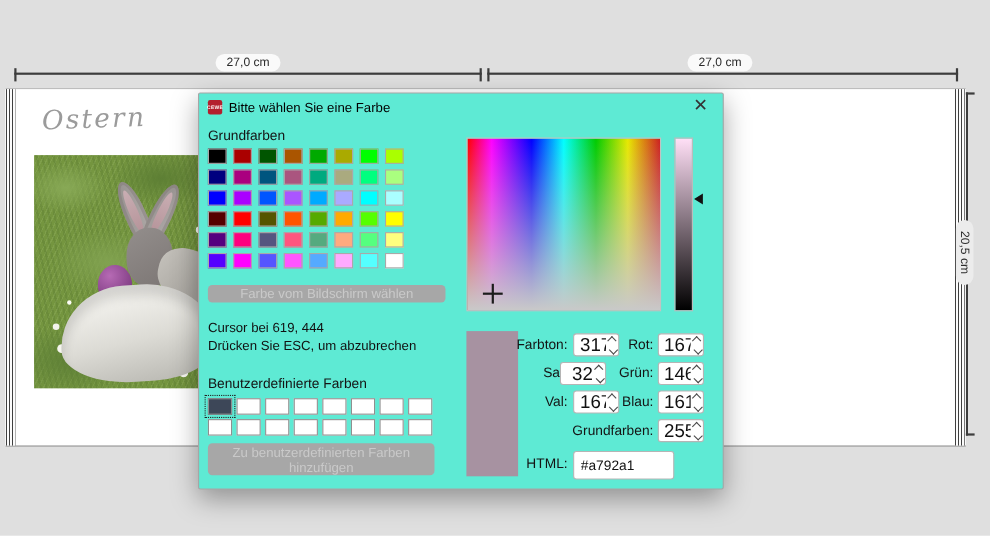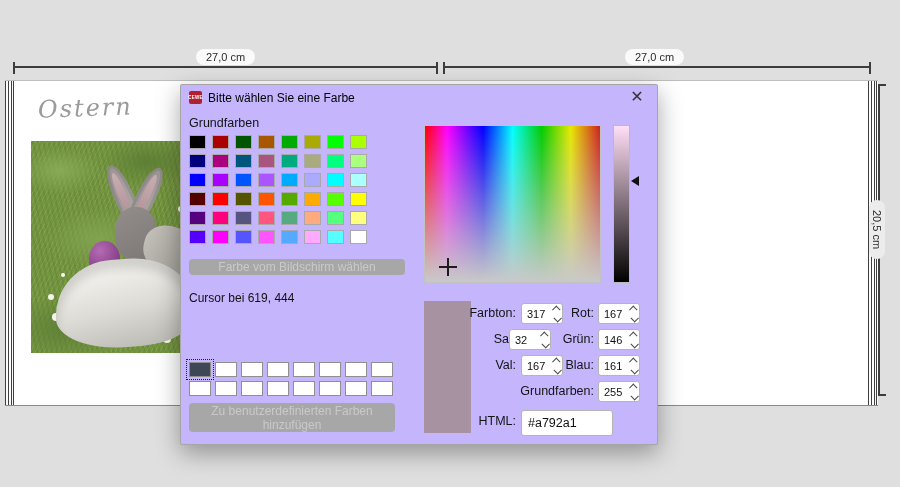--- a/index.html
+++ b/index.html
@@ -74,21 +74,21 @@
     border-radius:50% 50% 46% 46%; background:radial-gradient(circle at 35% 28%, #f29b40, #cf6a1d 75%); }
   .fabric-fold { position:absolute; left:112px; top:86px; width:58px; height:48px; border-radius:40% 55% 45% 50%;
     transform:rotate(14deg); background:linear-gradient(120deg,#c6c3bd,#a7a49e 70%); }
   .basket-bowl { position:absolute; left:24px; top:118px; width:140px; height:88px;
     border-radius:48% 52% 46% 54% / 72% 66% 40% 42%; transform:rotate(-4deg);
     background:linear-gradient(170deg,#f7f6f2 8%,#dcdbd5 55%,#bdbcb6 92%);
     box-shadow:inset 0 10px 10px rgba(0,0,0,0.14); }
   
   .dialog {
     position:absolute; left:180px; top:84px; width:476px; height:359px;
-    background:#c4b5fd; border:1px solid #a6a6a6; border-radius:2px;
+    background:#5eead4; border:1px solid #a6a6a6; border-radius:2px;
     box-shadow:0 8px 24px rgba(0,0,0,0.35); z-index:5; font-size:12px; color:#1a1a1a;
   }
   .dlg-icon { position:absolute; left:8px; top:6px; width:13px; height:13px; border-radius:2px;
     background:#b41f2e; color:#fff; font-size:4.5px; font-weight:bold;
     display:flex; align-items:center; justify-content:center; letter-spacing:0.3px; }
   .dlg-title { position:absolute; left:27px; top:6px; font-size:12px; color:#000; }
   .dlg-close { position:absolute; right:10px; top:2px; font-size:16px; color:#333; cursor:default;
     width:20px; text-align:center; line-height:20px; }
   .sec-label { position:absolute; font-size:12.5px; color:#141414; }
   .basic-grid { position:absolute; left:8px; top:50px; display:grid;
@@ -114,22 +114,22 @@
   .crosshair .v { position:absolute; left:8px; top:0; width:2px; height:18px; background:#1c1c1c; }
   .val-slider { position:absolute; left:432px; top:40px; width:17px; height:158px;
     border:1px solid #bbb; box-sizing:border-box;
     background:linear-gradient(to bottom, #ffdff6 0%, #7f6f7a 50%, #000 100%); }
   .val-arrow { position:absolute; left:450px; top:91px; width:0; height:0;
     border-top:5px solid transparent; border-bottom:5px solid transparent; border-right:8px solid #111; }
   .preview-swatch { position:absolute; left:243px; top:216px; width:47px; height:132px; }
   .frow-label { position:absolute; font-size:12.5px; color:#141414; text-align:right; }
   .spinbox { position:absolute; width:42px; height:21px; border:1px solid #b5b5b5; border-radius:3px;
     display:flex; align-items:center; background:#fff; box-sizing:border-box; }
-  .spinbox input { border:none; outline:none; width:24px; padding:0 0 0 5px; font-size:11px;
-    font-family:"Liberation Sans", sans-serif; color:#111; background:transparent; }
+  .spinbox input { border:none; outline:none; width:24px; padding:0 0 0 5px; font-size:17px;
+    font-family:"Liberation Sans", sans-serif; color:#111; background:transparent;text-align:right; }
   .spincol { display:flex; flex-direction:column; align-items:center; justify-content:center; gap:4px; width:12px; }
   .chev { width:5px; height:5px; border-left:1.4px solid #4a4a4a; border-top:1.4px solid #4a4a4a; }
   .chev.up { transform:rotate(45deg) translateY(1px); }
   .chev.down { transform:rotate(225deg) translateY(1px); }
   .html-input { position:absolute; left:340px; top:325px; width:92px; height:26px;
     border:1px solid #b5b5b5; border-radius:3px; font-size:12.5px; padding:0 6px;
     font-family:"Liberation Sans", sans-serif; color:#111; box-sizing:border-box; outline:none; }
 </style>
 </head>
 <body>
@@ -216,21 +216,23 @@
       <div class="sw-basic" style="background: rgb(255, 85, 255);"></div>
       <div class="sw-basic" style="background: rgb(85, 170, 255);"></div>
       <div class="sw-basic" style="background: rgb(255, 170, 255);"></div>
       <div class="sw-basic" style="background: rgb(85, 255, 255);"></div>
       <div class="sw-basic" style="background: rgb(255, 255, 255);"></div>
     </div>
 
   <button class="btn-disabled" style="top:174px;width:216px;height:16px;">Farbe vom Bildschirm wählen</button>
 
   <div class="status-line" style="top:206px;">Cursor bei 619, 444</div>
-
+  <div class="status-line" style="top:222px;">Drücken Sie ESC, um abzubrechen</div>
+
+  <div class="sec-label" style="left:8px;top:257px;">Benutzerdefinierte Farben</div>
   <div class="custom-grid">
       <div class="sw-custom selected" style="background: rgb(61, 71, 88);"></div>
       <div class="sw-custom" style="background: rgb(255, 255, 255);"></div>
       <div class="sw-custom" style="background: rgb(255, 255, 255);"></div>
       <div class="sw-custom" style="background: rgb(255, 255, 255);"></div>
       <div class="sw-custom" style="background: rgb(255, 255, 255);"></div>
       <div class="sw-custom" style="background: rgb(255, 255, 255);"></div>
       <div class="sw-custom" style="background: rgb(255, 255, 255);"></div>
       <div class="sw-custom" style="background: rgb(255, 255, 255);"></div>
       <div class="sw-custom" style="background: rgb(255, 255, 255);"></div>

